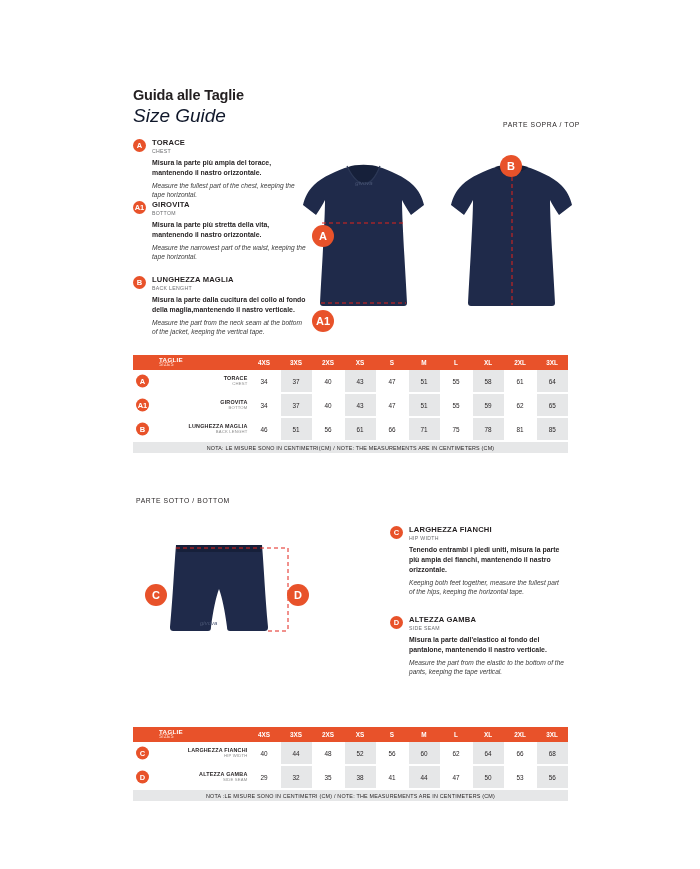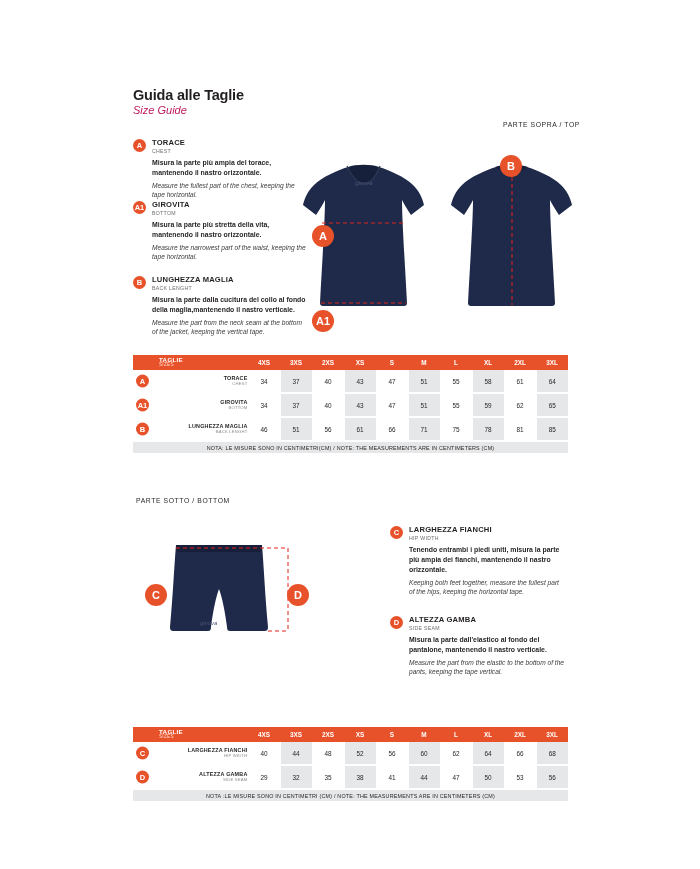--- a/index.html
+++ b/index.html
@@ -16,21 +16,21 @@
 
   .page { position: relative; width: 700px; height: 767px; }
 
   
   .title-block { position: absolute; left: 133px; top: 86px; }
   .title-it {
     font-size: 14.5px; font-weight: bold; letter-spacing: -0.2px;
     color: #231f20; line-height: 1.25;
   }
   .title-en {
-    font-size: 11px; font-style: italic; color: #be185d; line-height: 1.25;
+    font-size: 19px; font-style: italic; color: #0f172a; line-height: 1.25;
   }
 
   .section-label {
     position: absolute; font-size: 6.8px; letter-spacing: 0.6px;
     color: #231f20;
   }
   #top-label { left: 503px; top: 121px; }
   #bottom-label { left: 136px; top: 497px; }
 
   

